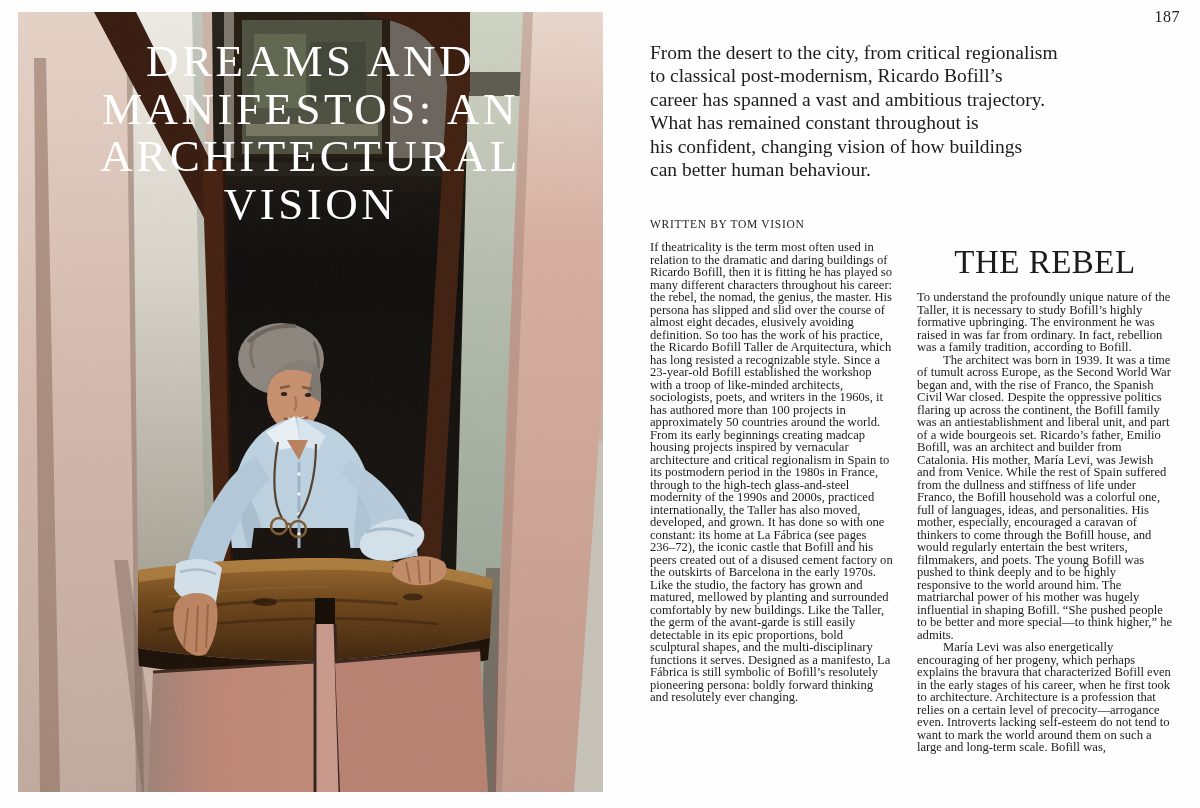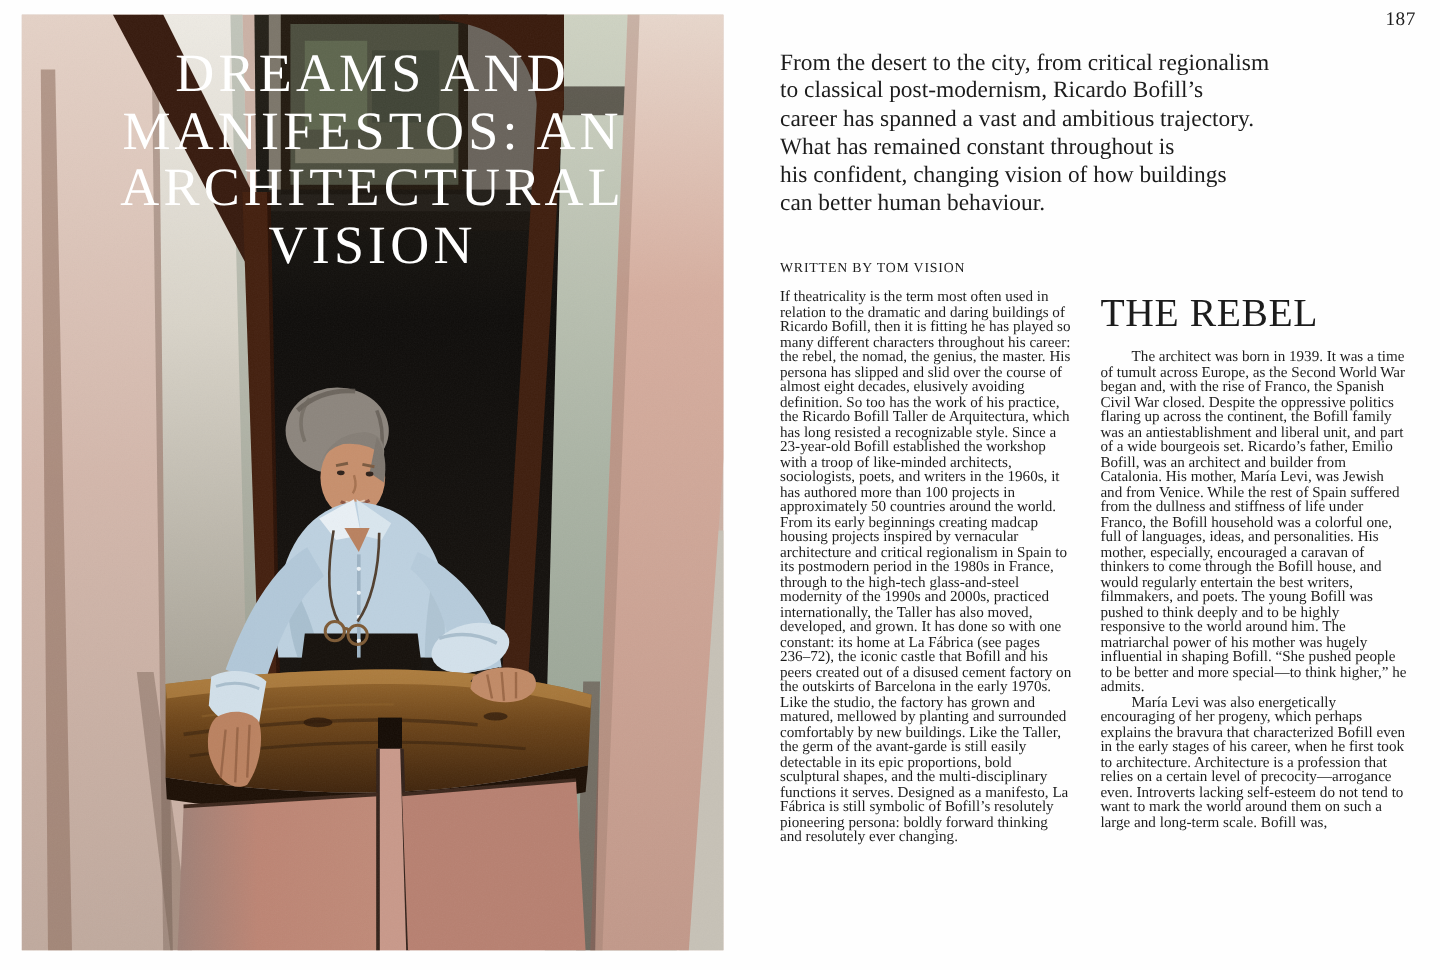--- a/index.html
+++ b/index.html
@@ -32,21 +32,21 @@
     position:absolute;left:650px;top:218px;
     font-size:11.5px;letter-spacing:.7px;
   }
   .col{position:absolute;width:243px;font-size:12.6px;line-height:12.5px;}
   .col p{margin:0;}
   .col p.indent{text-indent:26px;}
   .col-1{left:650px;top:241px;}
   .col-2{left:917px;top:245px;width:256px;}
   .col-2 h2{
     margin:0 0 12px 0;font-weight:400;
-    font-size:33px;line-height:34px;letter-spacing:.5px;
+    font-size:33px;line-height:34px;letter-spacing:.5px;text-align:center;
   }
 </style>
 </head>
 <body>
 
 <figure class="photo" role="img" aria-label="Ricardo Bofill in a pale blue shirt leaning over the wooden half-door of a pink stucco doorway">
   <svg width="585" height="780" viewBox="0 0 585 780">
     <defs>
       <linearGradient id="gWallL" x1="0" y1="0" x2="0" y2="1">
         <stop offset="0" stop-color="#e5d2c7"></stop>
@@ -232,15 +232,16 @@
 can better human behaviour.</div>
 
 <div class="byline">WRITTEN BY TOM VISION</div>
 
 <div class="col col-1">
   <p>If theatricality is the term most often used in relation to the dramatic and daring buildings of Ricardo Bofill, then it is fitting he has played so many different characters throughout his career: the rebel, the nomad, the genius, the master. His persona has slipped and slid over the course of almost eight decades, elusively avoiding definition. So too has the work of his practice, the Ricardo Bofill Taller de Arquitectura, which has long resisted a recognizable style. Since a 23-year-old Bofill established the workshop with a troop of like-minded architects, sociologists, poets, and writers in the 1960s, it has authored more than 100 projects in approximately 50 countries around the world. From its early beginnings creating madcap housing projects inspired by vernacular architecture and critical regionalism in Spain to its postmodern period in the 1980s in France, through to the high-tech glass-and-steel modernity of the 1990s and 2000s, practiced internationally, the Taller has also moved, developed, and grown. It has done so with one constant: its home at La Fábrica (see pages 236–72), the iconic castle that Bofill and his peers created out of a disused cement factory on the outskirts of Barcelona in the early 1970s. Like the studio, the factory has grown and matured, mellowed by planting and surrounded comfortably by new buildings. Like the Taller, the germ of the avant-garde is still easily detectable in its epic proportions, bold sculptural shapes, and the multi-disciplinary functions it serves. Designed as a manifesto, La Fábrica is still symbolic of Bofill’s resolutely pioneering persona: boldly forward thinking and resolutely ever changing.</p>
 </div>
 
 <div class="col col-2">
   <h2>THE REBEL</h2>
+  <p>To understand the profoundly unique nature of the Taller, it is necessary to study Bofill’s highly formative upbringing. The environment he was raised in was far from ordinary. In fact, rebellion was a family tradition, according to Bofill.</p>
   <p class="indent">The architect was born in 1939. It was a time of tumult across Europe, as the Second World War began and, with the rise of Franco, the Spanish Civil War closed. Despite the oppressive politics flaring up across the continent, the Bofill family was an antiestablishment and liberal unit, and part of a wide bourgeois set. Ricardo’s father, Emilio Bofill, was an architect and builder from Catalonia. His mother, María Levi, was Jewish and from Venice. While the rest of Spain suffered from the dullness and stiffness of life under Franco, the Bofill household was a colorful one, full of languages, ideas, and personalities. His mother, especially, encouraged a caravan of thinkers to come through the Bofill house, and would regularly entertain the best writers, filmmakers, and poets. The young Bofill was pushed to think deeply and to be highly responsive to the world around him. The matriarchal power of his mother was hugely influential in shaping Bofill. “She pushed people to be better and more special—to think higher,” he admits.</p>
   <p class="indent">María Levi was also energetically encouraging of her progeny, which perhaps explains the bravura that characterized Bofill even in the early stages of his career, when he first took to architecture. Architecture is a profession that relies on a certain level of precocity—arrogance even. Introverts lacking self-esteem do not tend to want to mark the world around them on such a large and long-term scale. Bofill was,</p>
 </div>
 
 </body></html>

